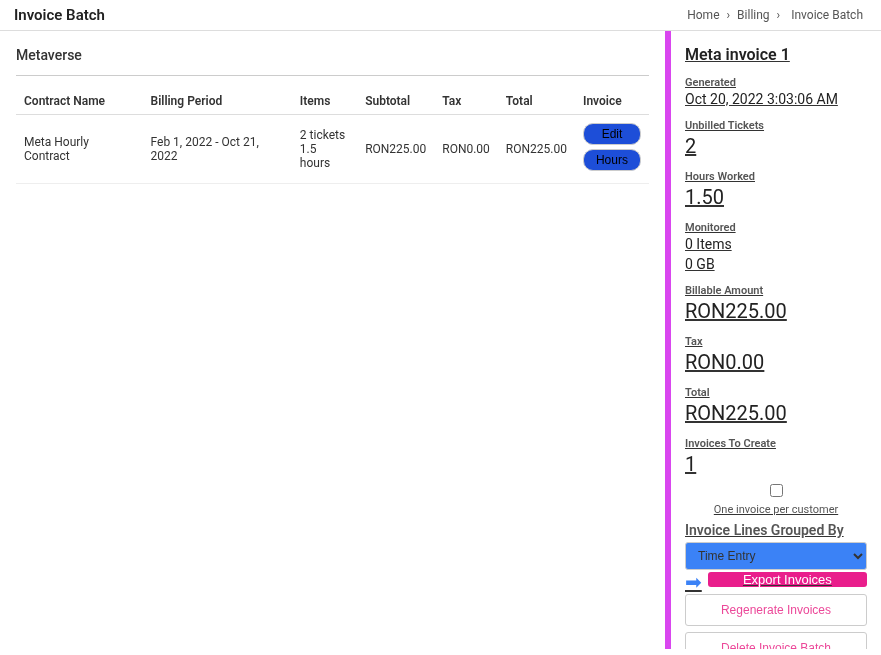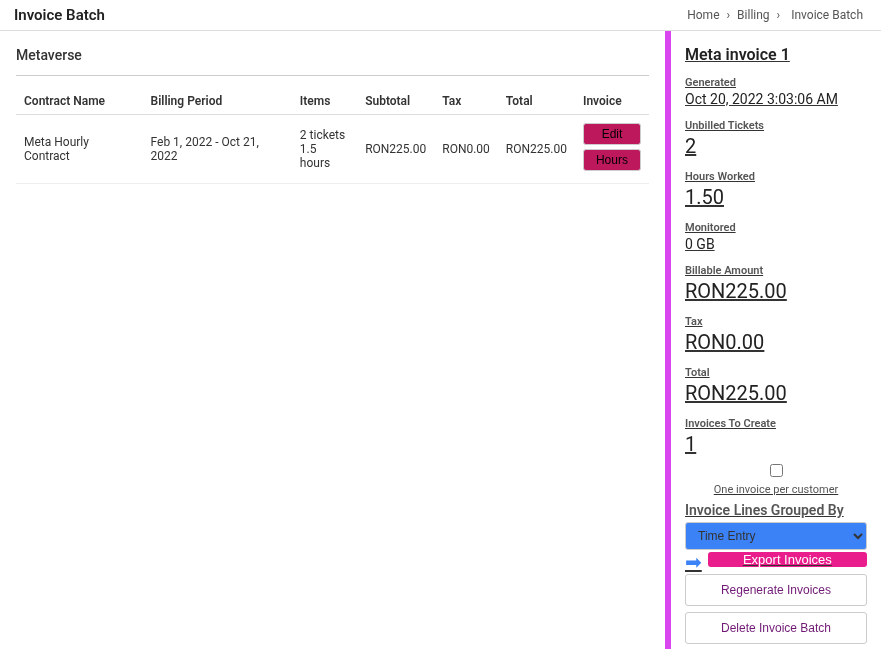--- a/index.html
+++ b/index.html
@@ -69,23 +69,23 @@
       border-bottom: 1px solid #eee;
       color: #333;
     }
 
     .action-btn {
       display: block;
       width: 58px;
       padding: 3px 8px;
       font-size: 12px;
       border: 1px solid #ccc;
-      background: #be185d;
-      cursor: pointer;
-      border-radius: 3px;
+      background: #1d4ed8;
+      cursor: pointer;
+      border-radius: 10px;
       margin-bottom: 4px;
       text-align: center;
     }
 
     
     .sidebar {
       width: 210px;
       padding: 14px;
       overflow-y: auto;
       background: #fff;
@@ -128,21 +128,21 @@
       font-weight: 500;
       cursor: pointer;
       margin-top: 16px;
       margin-bottom: 6px;
     }
 
     .secondary-btn {
       width: 100%;
       padding: 8px;
       background: #fff;
-      color: #701a75;
+      color: #ec4899;
       border: 1px solid #ccc;
       border-radius: 3px;
       font-size: 12px;
       cursor: pointer;
       margin-bottom: 6px;
     }
 
     .checkbox-row {
       display: flex;
       align-items: center;
@@ -244,20 +244,21 @@
     <div class="meta-label">Generated</div>
     <div class="meta-value">Oct 20, 2022 3:03:06 AM</div>
 
     <div class="meta-label">Unbilled Tickets</div>
     <div class="meta-value-large">2</div>
 
     <div class="meta-label">Hours Worked</div>
     <div class="meta-value-large">1.50</div>
 
     <div class="meta-label">Monitored</div>
+    <div class="meta-value">0 Items</div>
     <div class="meta-value">0 GB</div>
 
     <div class="meta-label">Billable Amount</div>
     <div class="meta-value-large">RON225.00</div>
 
     <div class="meta-label">Tax</div>
     <div class="meta-value-large">RON0.00</div>
 
     <div class="meta-label">Total</div>
     <div class="meta-value-large">RON225.00</div>

